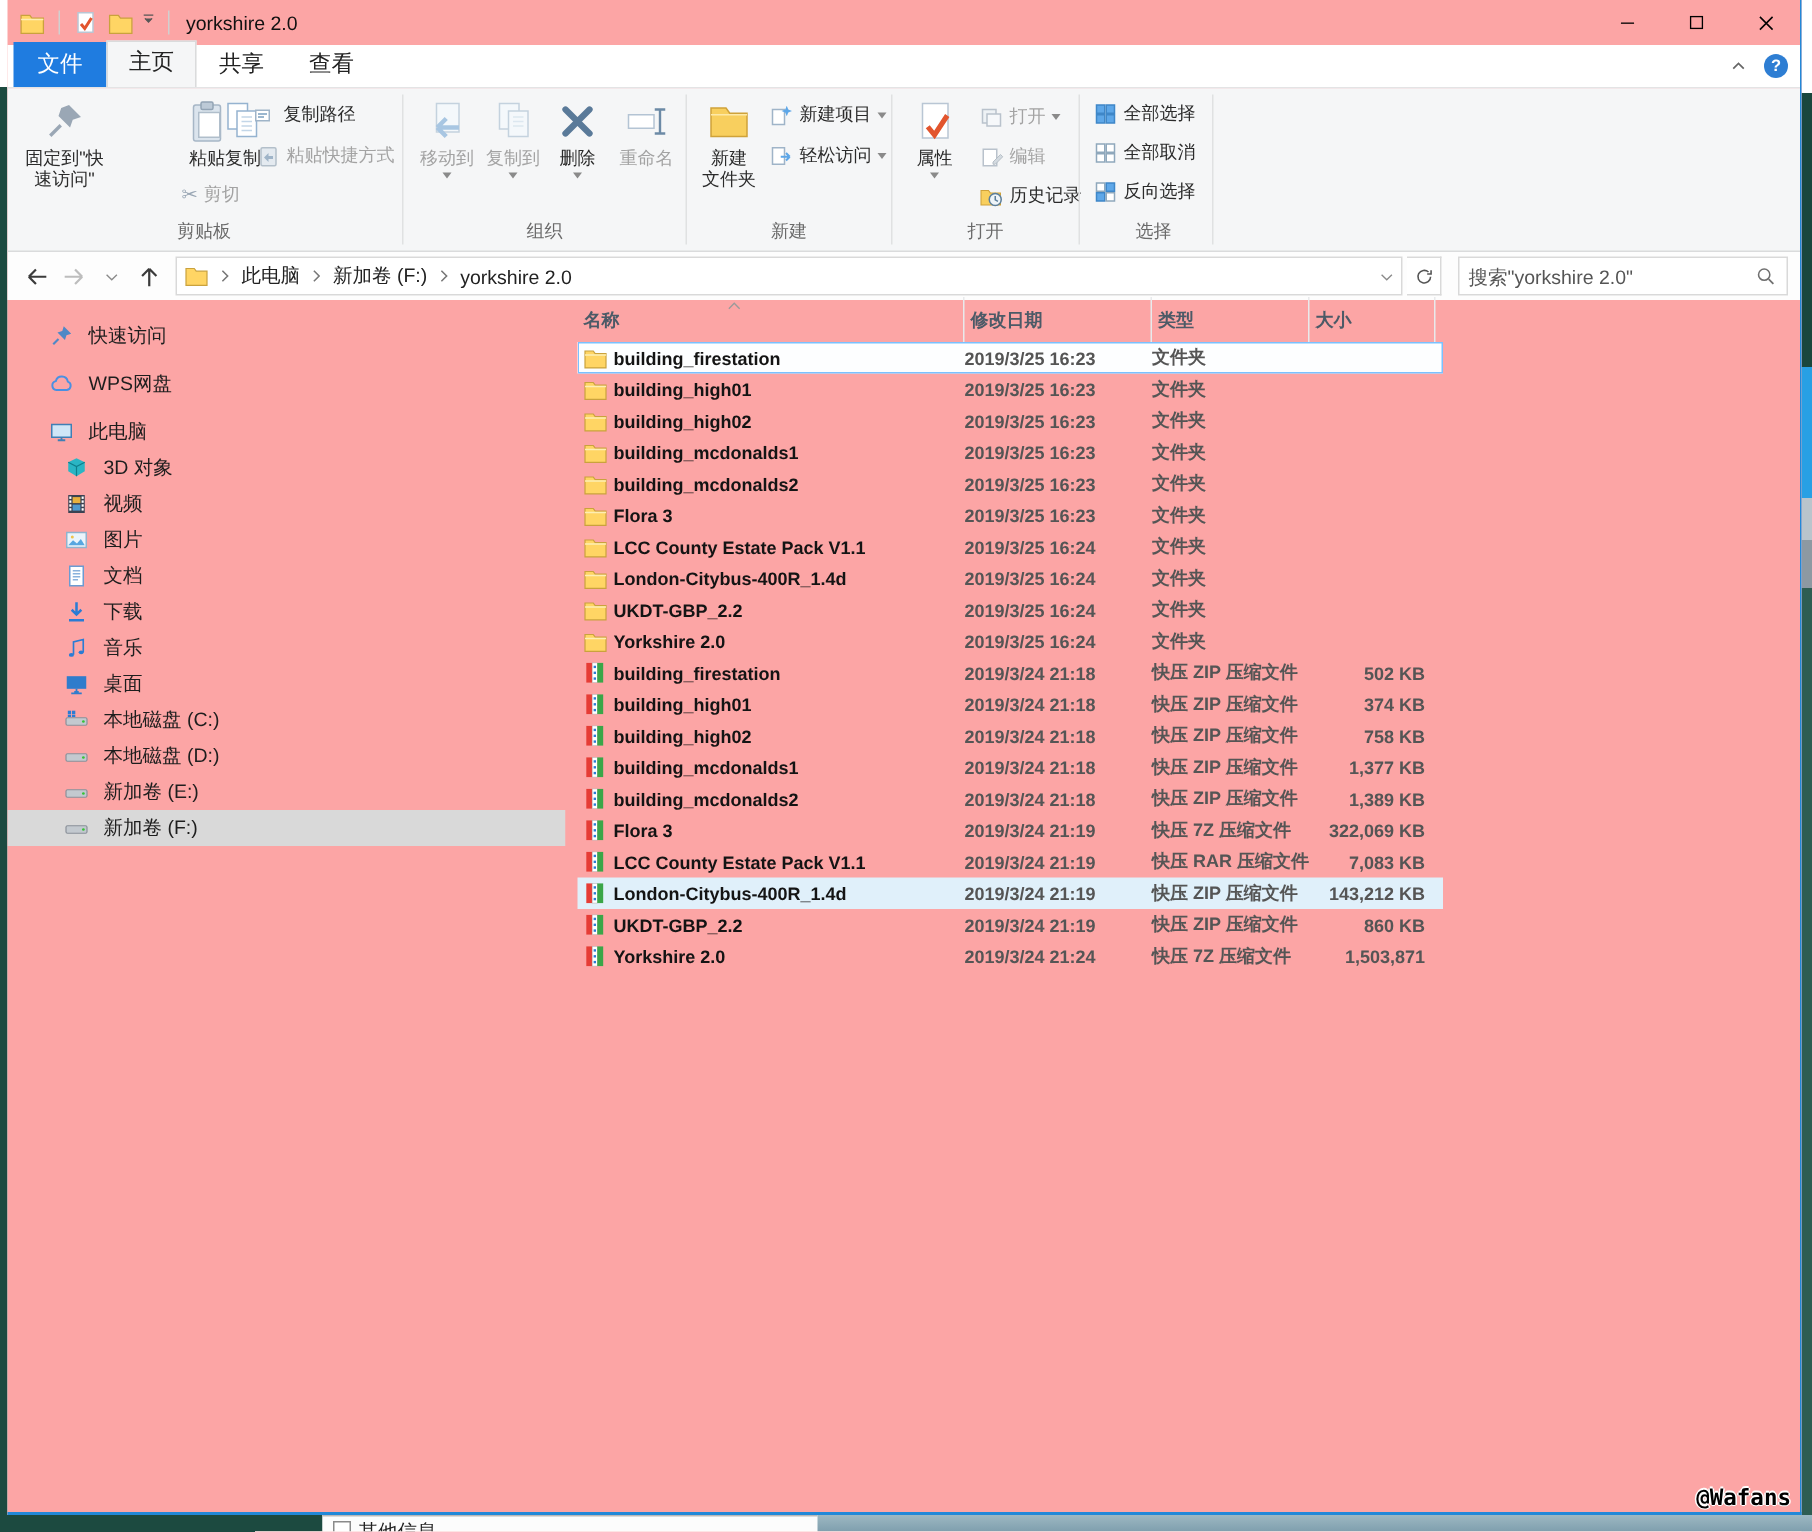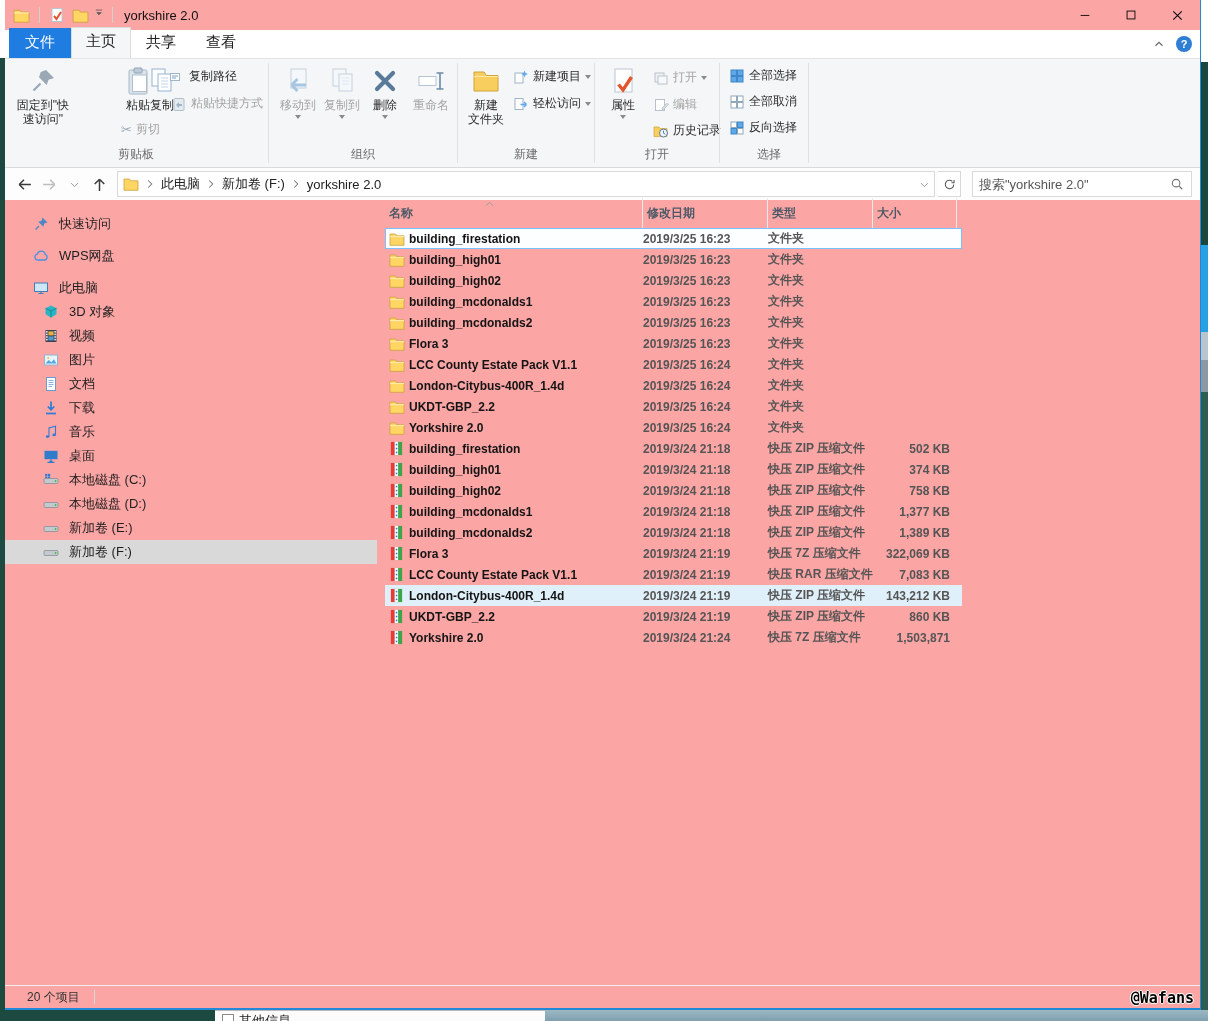--- a/index.html
+++ b/index.html
@@ -861,24 +861,20 @@
               </span>
               <span class="cell-name">Yorkshire 2.0</span>
               <span class="cell-date">2019/3/24 21:24</span>
               <span class="cell-type">快压 7Z 压缩文件</span>
               <span class="cell-size">1,503,871</span>
             </div>
           </div>
       </div>
     </div>
 
-    <div class="statusbar">
-      <span>20 个项目</span>
-      <span class="status-sep"></span>
-    </div>
 
     <div class="watermark">
       <span class="wm-box"></span>
       <span>@Wafans</span>
     </div>
   </div>
 
   <div class="bottom-strip">
     <div class="bs-green"></div>
     <div class="bs-white">

